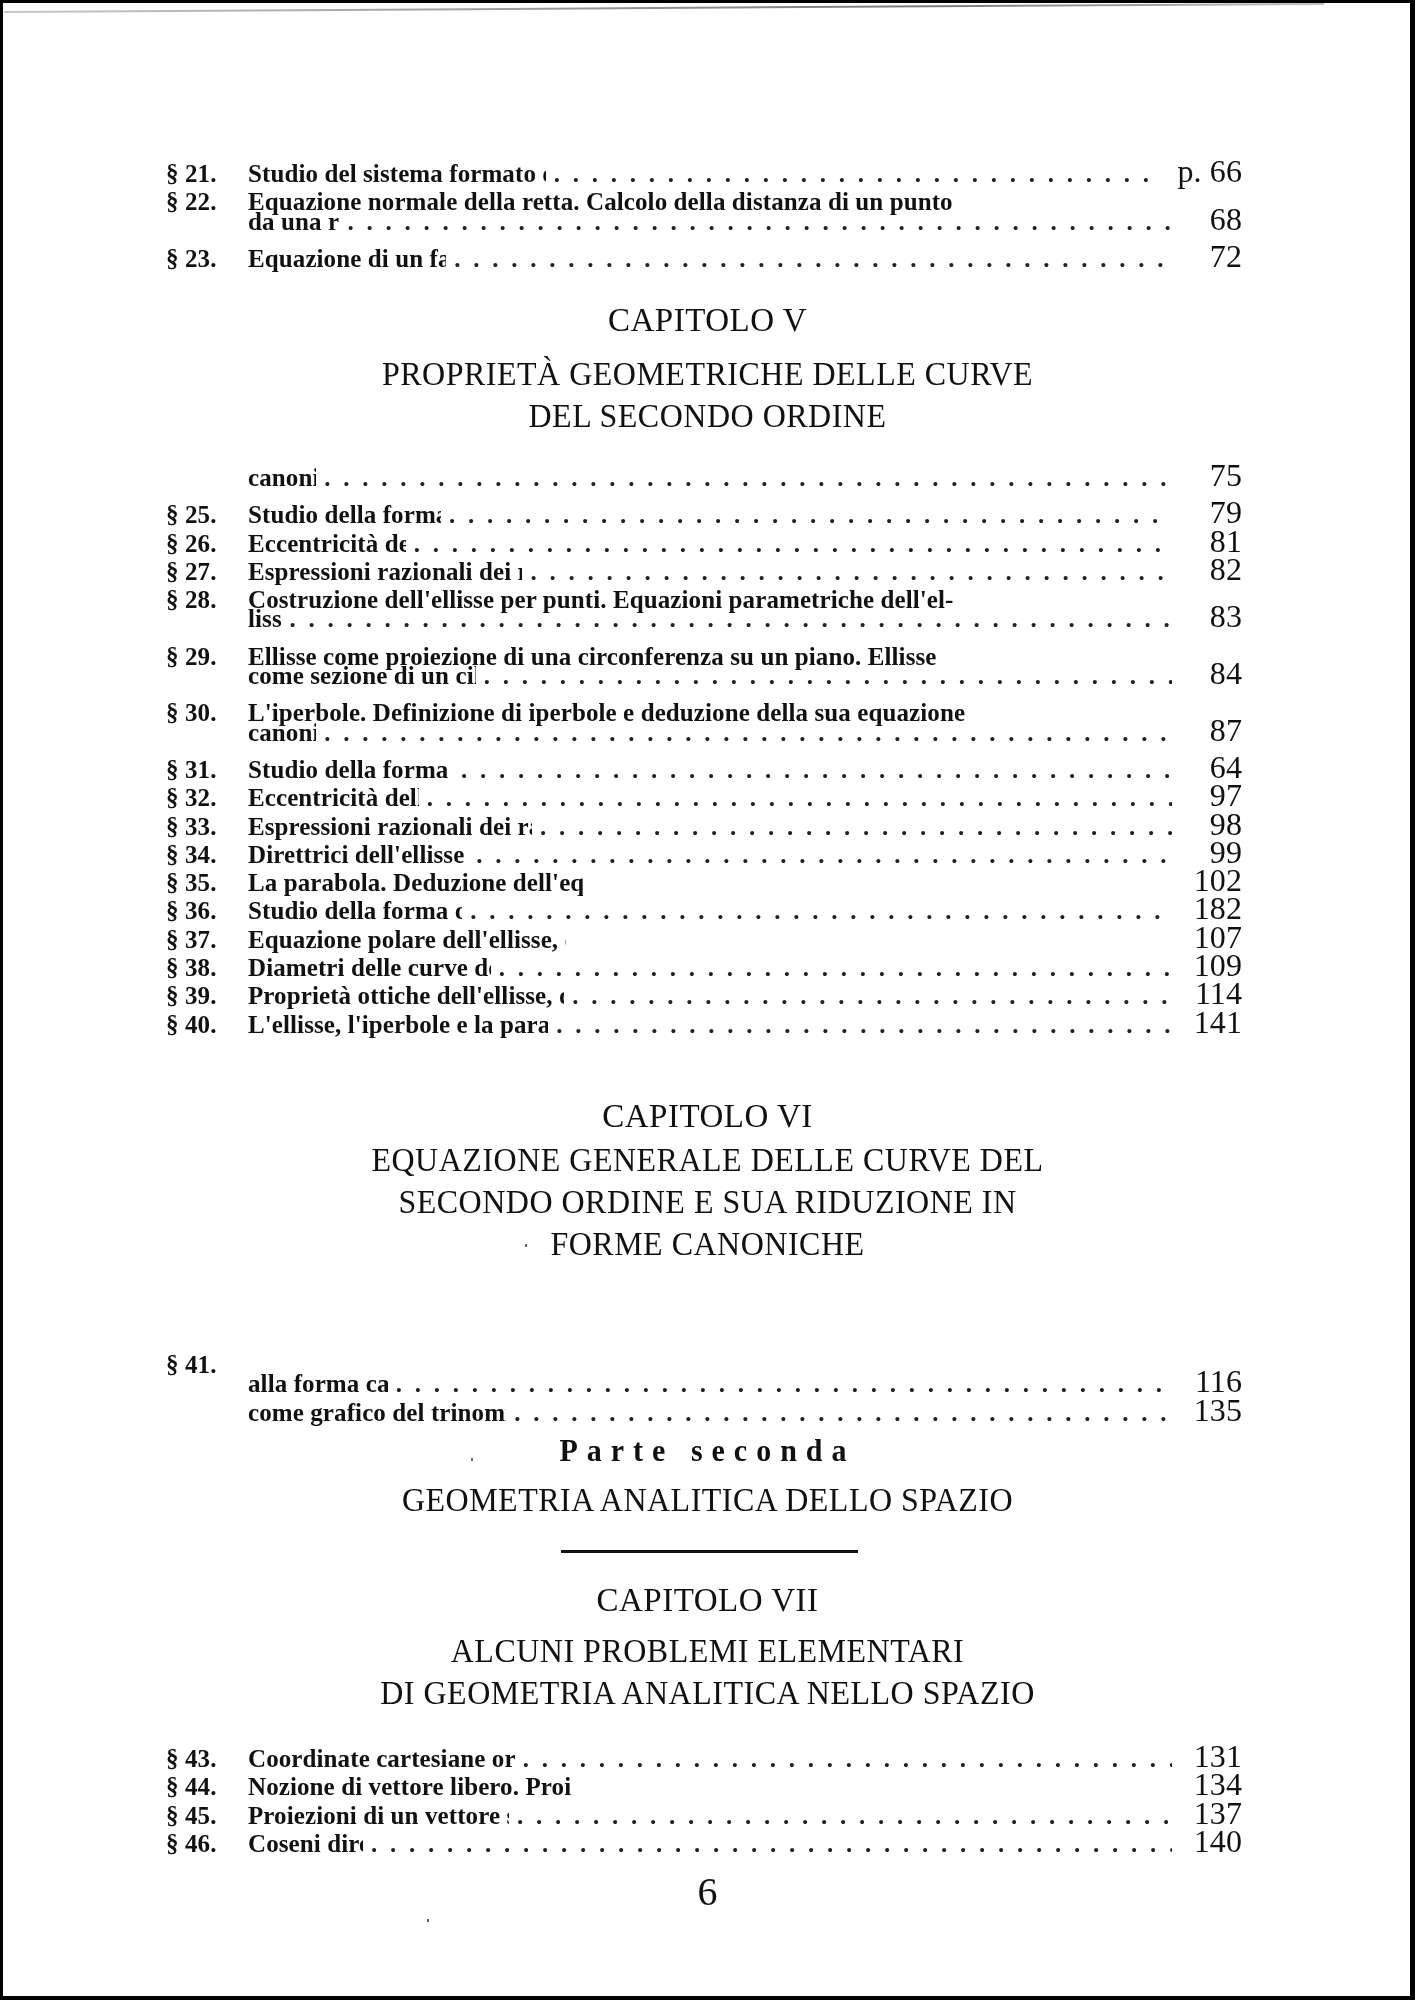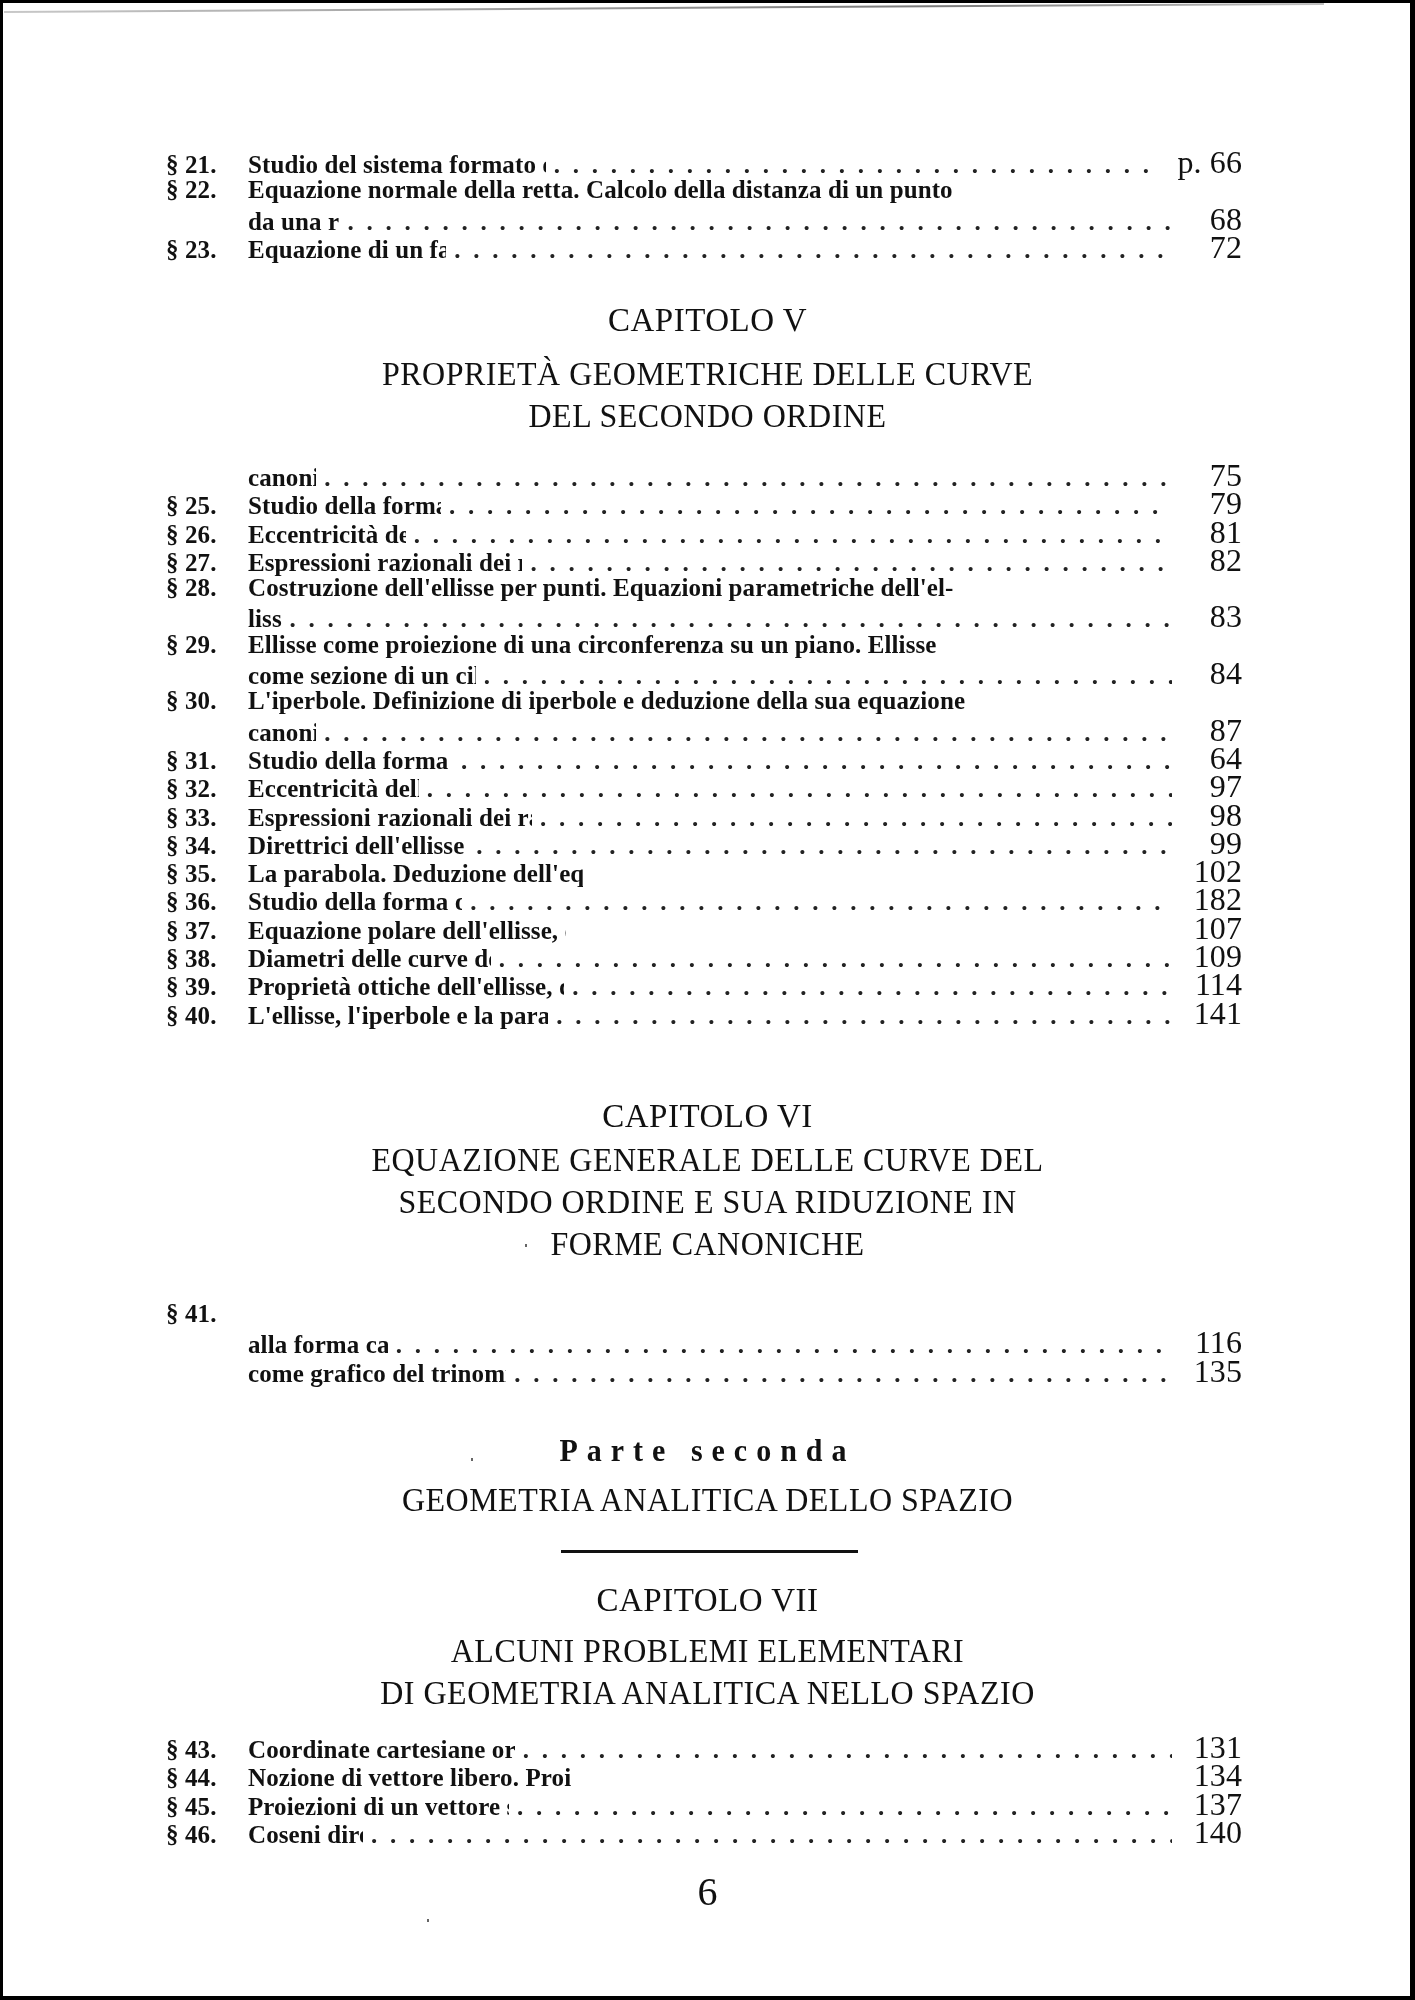--- a/index.html
+++ b/index.html
@@ -21,21 +21,21 @@
     transform: rotate(-0.35deg); transform-origin: left center;
   }
   .toc {
     position: absolute; left: 166px; width: 1076px;
   }
   .entry {
     display: flex; align-items: baseline;
     font-weight: bold; font-size: 25px; line-height: 28.3px;
     height: 28.3px; white-space: nowrap; letter-spacing: 0.1px;
   }
-  .entry .sec { width: 82px; flex: 0 0 82px; }
+  .entry .sec { width: 82px; flex: 0 0 82px; margin-top: 12px; }
   .entry .title { flex: 0 1 auto; overflow: hidden; }
   .entry .cont { padding-left: 82px; }
   .entry .leader {
     flex: 1 1 auto; overflow: hidden; margin: 0 6px 0 8px;
     font-weight: bold; letter-spacing: 11.6px; color: #222;
   }
   .entry .leader::before {
     content: ". . . . . . . . . . . . . . . . . . . . . . . . . . . . . . . . . . . . . . . . . . . . . . . . . . . . . . . . . . . . . . .";
     letter-spacing: 0;
     word-spacing: 6.5px;
@@ -206,21 +206,21 @@
       <span class="title">L'ellisse, l'iperbole e la parabola come sezioni coniche</span>
       <span class="leader"></span>
       <span class="page">141</span>
     </div>
   </div>
 
 <div class="heading chapter" style="top:1094px">CAPITOLO VI</div>
 <div class="heading" style="top:1138px">EQUAZIONE GENERALE DELLE CURVE DEL</div>
 <div class="heading" style="top:1180px">SECONDO ORDINE E SUA RIDUZIONE IN</div>
 <div class="heading" style="top:1222px">FORME CANONICHE</div>
-<div class="toc" style="top:1300px">
+<div class="toc" style="top:1339px">
     <div class="entry">
       <span class="sec">§ 41.</span>
     </div>
     <div class="entry">
       <span class="title cont">alla forma canonica</span>
       <span class="leader"></span>
       <span class="page">116</span>
     </div>
     <div class="entry">
       <span class="title cont">come grafico del trinomio di secondo grado</span>

